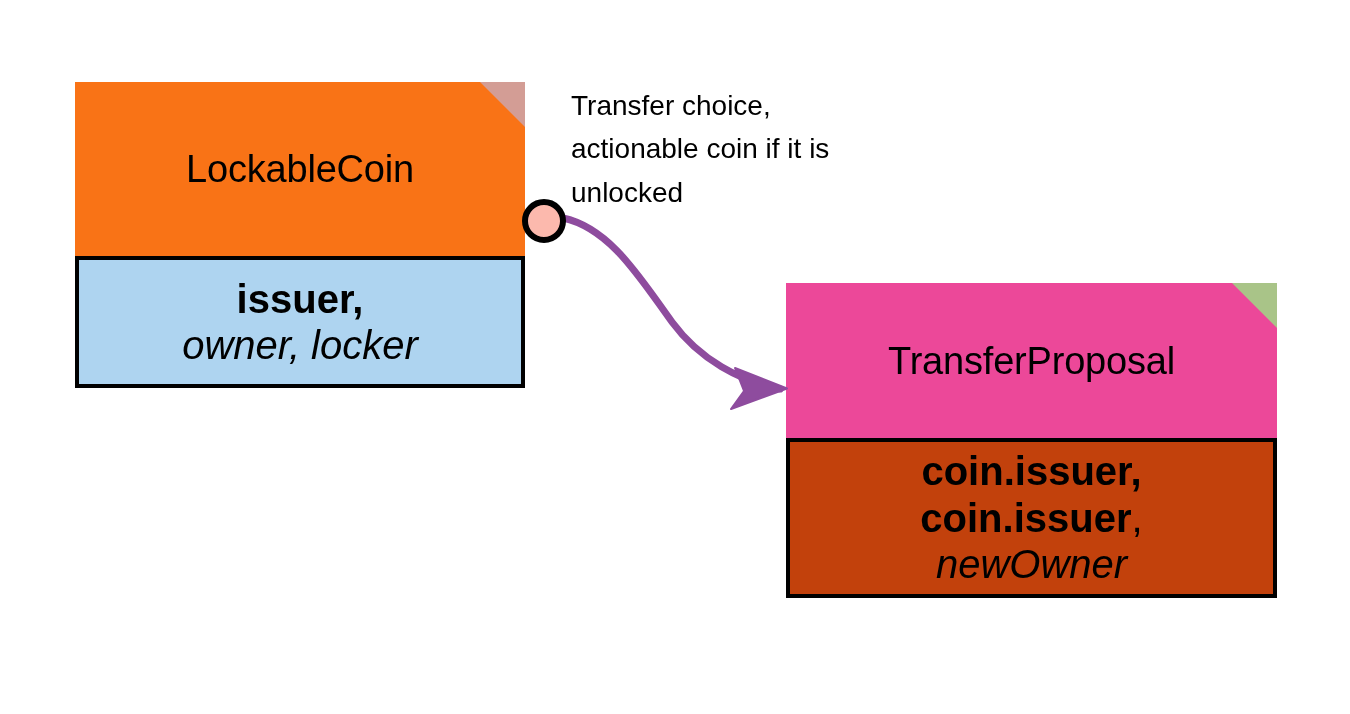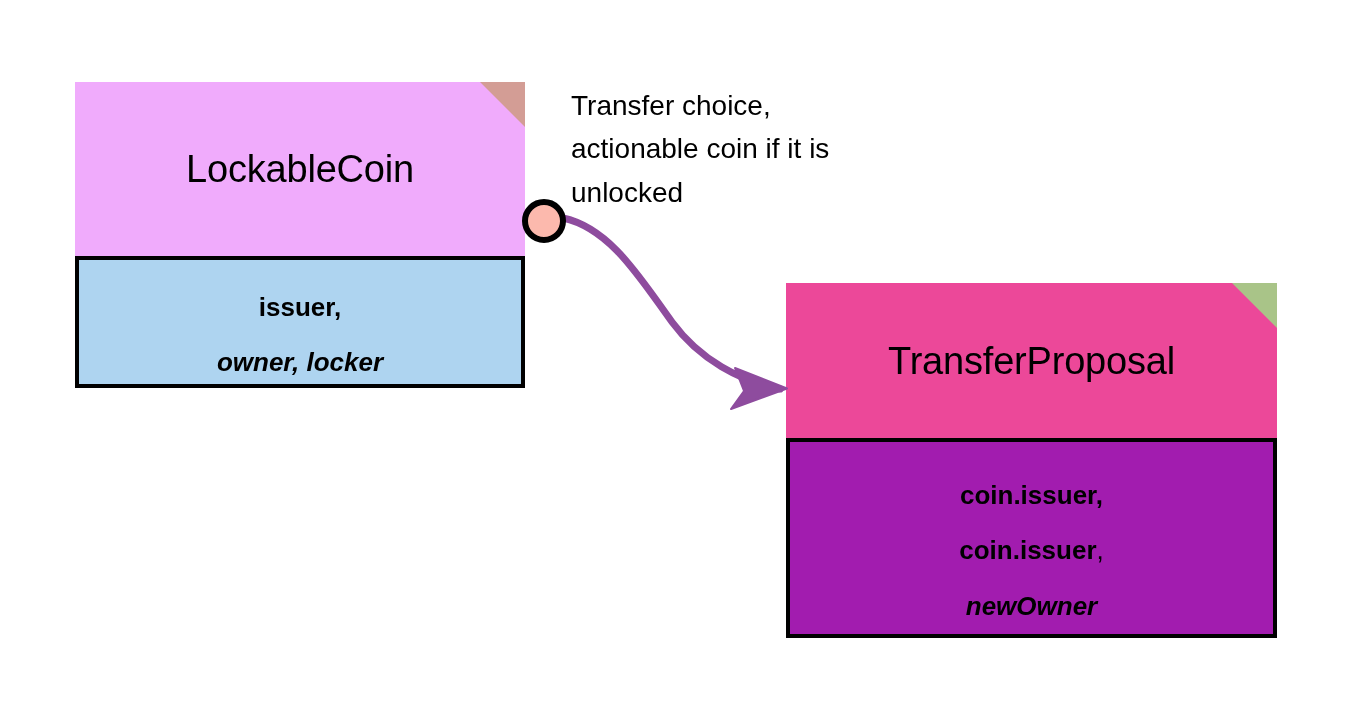--- a/index.html
+++ b/index.html
@@ -63,40 +63,39 @@
     box-sizing: border-box;
     border: 4px solid #000000;
     display: flex;
     flex-direction: column;
     align-items: center;
     justify-content: center;
     text-align: center;
   }
 
   .body-line {
-    font-size: 26px;
+    font-size: 40px;
     line-height: 1.16;
     white-space: nowrap;
-    margin-top: 25px;
   }
   .body-line.bold { font-weight: 700; }
-  .body-line.italic { font-style: italic; font-weight: 700; }
+  .body-line.italic { font-style: italic; font-weight: 400; }
   .body-line .reg { font-weight: 400; font-style: normal; }
 
   
   #lockable-coin-card {
     left: 75px;
     top: 82px;
     width: 450px;
     height: 306px;
   }
   #lockable-coin-card .card-header {
     width: 450px;
     height: 174px;
-    background: #f0abfc;
+    background: #f97316;
   }
   #lockable-coin-card .fold {
     width: 0;
     height: 0;
     border-top: 45px solid #d39d95;
     border-left: 45px solid transparent;
   }
   #lockable-coin-card .card-body {
     top: 174px;
     width: 450px;
@@ -118,22 +117,22 @@
   }
   #transfer-proposal-card .fold {
     width: 0;
     height: 0;
     border-top: 45px solid #a9c488;
     border-left: 45px solid transparent;
   }
   #transfer-proposal-card .card-body {
     top: 155px;
     width: 491px;
-    height: 200px;
-    background: #a21caf;
+    height: 160px;
+    background: #c2410c;
   }
 
   
   #connector-note {
     position: absolute;
     left: 571px;
     top: 84px;
     width: 440px;
     font-size: 28px;
     line-height: 1.55;

